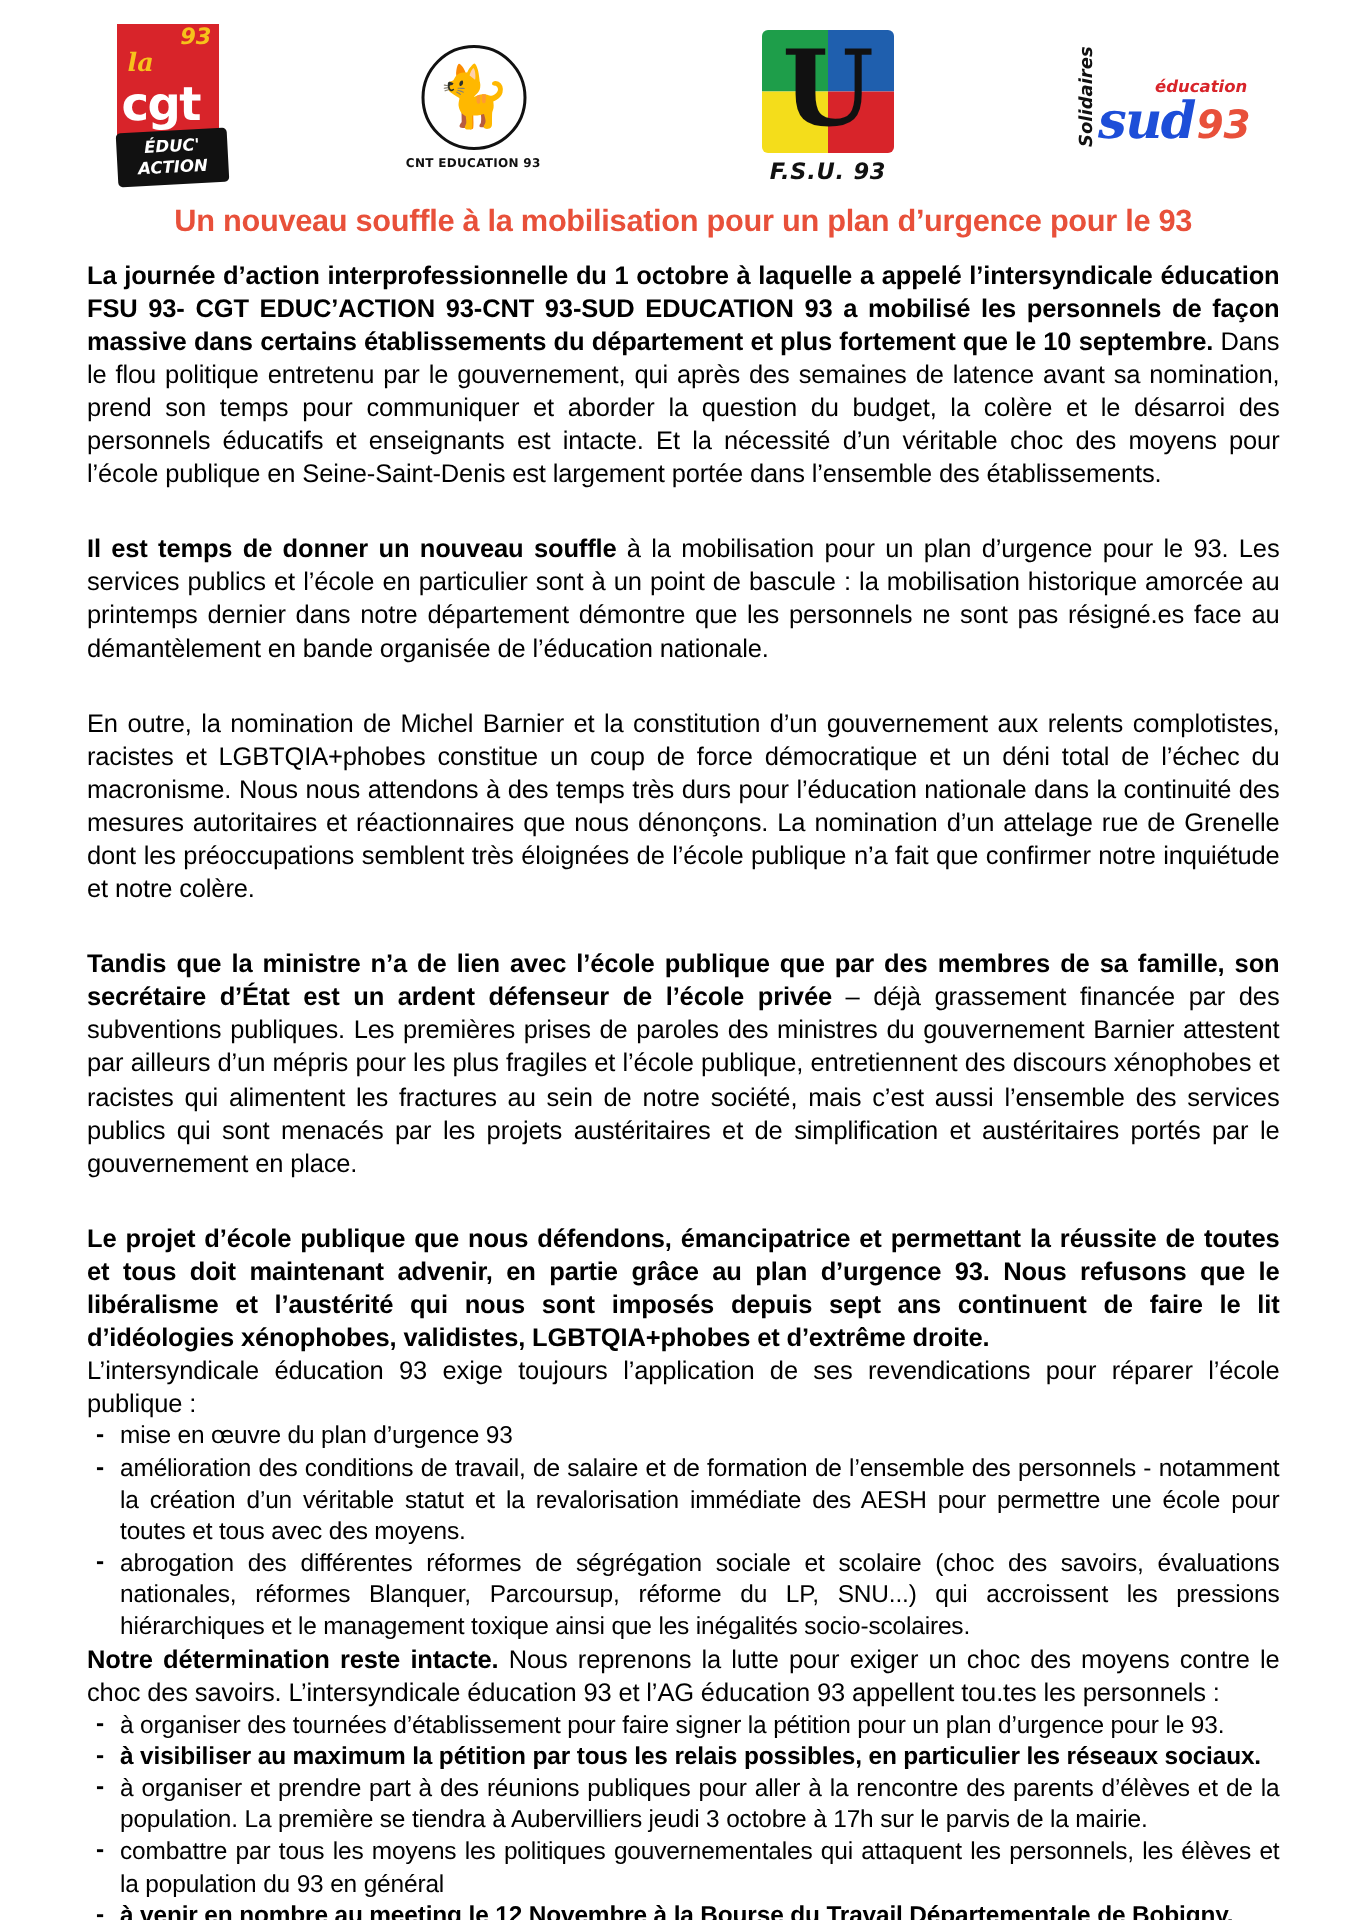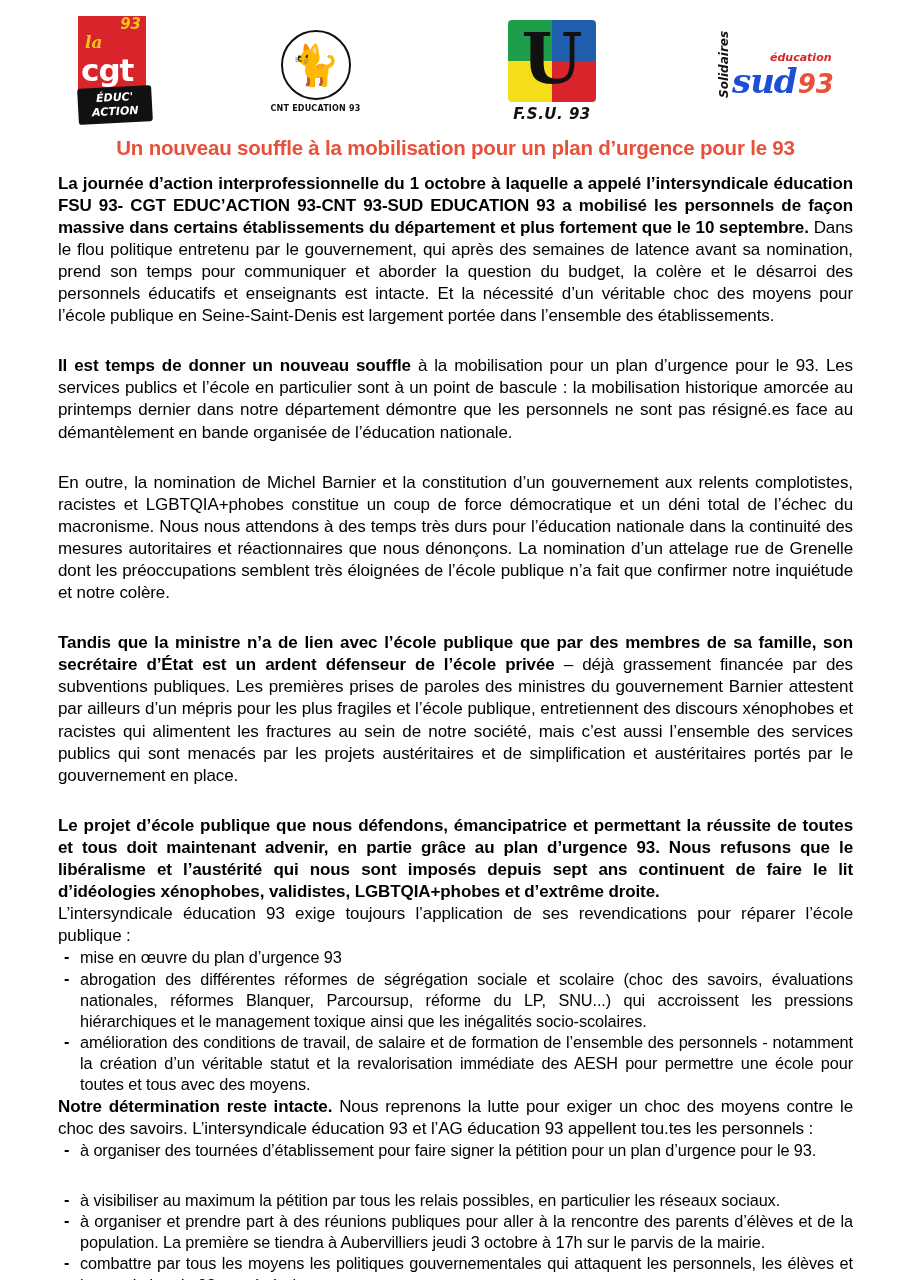--- a/index.html
+++ b/index.html
@@ -262,21 +262,21 @@
     letter-spacing: -0.1px;
   }
   ul.dash-list li::before {
     content: "-";
     position: absolute;
     left: 6px;
     top: -1px;
     font-weight: bold;
     font-size: 16.3px;
   }
-  li.bold-item { font-weight: normal; margin-top: 29px; }
+  li.bold-item { font-weight: bold; }
 
   .closing {
     margin-top: 14px;
     color: #E8503A;
     font-size: 20.5px;
     font-weight: bold;
     text-align: center;
     line-height: 1.2;
     letter-spacing: -0.2px;
   }
@@ -340,22 +340,22 @@
     <p class="para"><b>Il est temps de donner un nouveau souffle</b><span> à la mobilisation pour un plan d’urgence pour le 93. Les services publics et l’école en particulier sont à un point de bascule : la mobilisation historique amorcée au printemps dernier dans notre département démontre que les personnels ne sont pas résigné.es face au démantèlement en bande organisée de l’éducation nationale.</span></p>
 
     <p class="para">En outre, la nomination de Michel Barnier et la constitution d’un gouvernement aux relents complotistes, racistes et LGBTQIA+phobes constitue un coup de force démocratique et un déni total de l’échec du macronisme. Nous nous attendons à des temps très durs pour l’éducation nationale dans la continuité des mesures autoritaires et réactionnaires que nous dénonçons. La nomination d’un attelage rue de Grenelle dont les préoccupations semblent très éloignées de l’école publique n’a fait que confirmer notre inquiétude et notre colère.</p>
 
     <p class="para"><b>Tandis que la ministre n’a de lien avec l’école publique que par des membres de sa famille, son secrétaire d’État est un ardent défenseur de l’école privée</b><span> – déjà grassement financée par des subventions publiques. Les premières prises de paroles des ministres du gouvernement Barnier attestent par ailleurs d’un mépris pour les plus fragiles et l’école publique, entretiennent des discours xénophobes et racistes qui alimentent les fractures au sein de notre société, mais c’est aussi l’ensemble des services publics qui sont menacés par les projets austéritaires et de simplification et austéritaires portés par le gouvernement en place.</span></p>
 
     <p class="para"><b>Le projet d’école publique que nous défendons, émancipatrice et permettant la réussite de toutes et tous doit maintenant advenir, en partie grâce au plan d’urgence 93. Nous refusons que le libéralisme et l’austérité qui nous sont imposés depuis sept ans continuent de faire le lit d’idéologies xénophobes, validistes, LGBTQIA+phobes et d’extrême droite.</b><br><span>L’intersyndicale éducation 93 exige toujours l’application de ses revendications pour réparer l’école publique :</span></p>
 
     <ul class="dash-list">
       <li>mise en œuvre du plan d’urgence 93</li>
+      <li>amélioration des conditions de travail, de salaire et de formation de l’ensemble des personnels - notamment la création d’un véritable statut et la revalorisation immédiate des AESH pour permettre une école pour toutes et tous avec des moyens.</li>
       <li>abrogation des différentes réformes de ségrégation sociale et scolaire (choc des savoirs, évaluations nationales, réformes Blanquer, Parcoursup, réforme du LP, SNU...) qui accroissent les pressions hiérarchiques et le management toxique ainsi que les inégalités socio-scolaires.</li>
-      <li>amélioration des conditions de travail, de salaire et de formation de l’ensemble des personnels - notamment la création d’un véritable statut et la revalorisation immédiate des AESH pour permettre une école pour toutes et tous avec des moyens.</li>
     </ul>
 
     <p class="para"><b>Notre détermination reste intacte.</b><span> Nous reprenons la lutte pour exiger un choc des moyens contre le choc des savoirs. L’intersyndicale éducation 93 et l’AG éducation 93 appellent tou.tes les personnels :</span></p>
 
     <ul class="dash-list">
       <li>à organiser des tournées d’établissement pour faire signer la pétition pour un plan d’urgence pour le 93.</li>
       <li class="bold-item">à visibiliser au maximum la pétition par tous les relais possibles, en particulier les réseaux sociaux.</li>
       <li>à organiser et prendre part à des réunions publiques pour aller à la rencontre des parents d’élèves et de la population. La première se tiendra à Aubervilliers jeudi 3 octobre à 17h sur le parvis de la mairie.</li>
       <li>combattre par tous les moyens les politiques gouvernementales qui attaquent les personnels, les élèves et la population du 93 en général</li>
       <li class="bold-item">à venir en nombre au meeting le 12 Novembre à la Bourse du Travail Départementale de Bobigny.</li>

